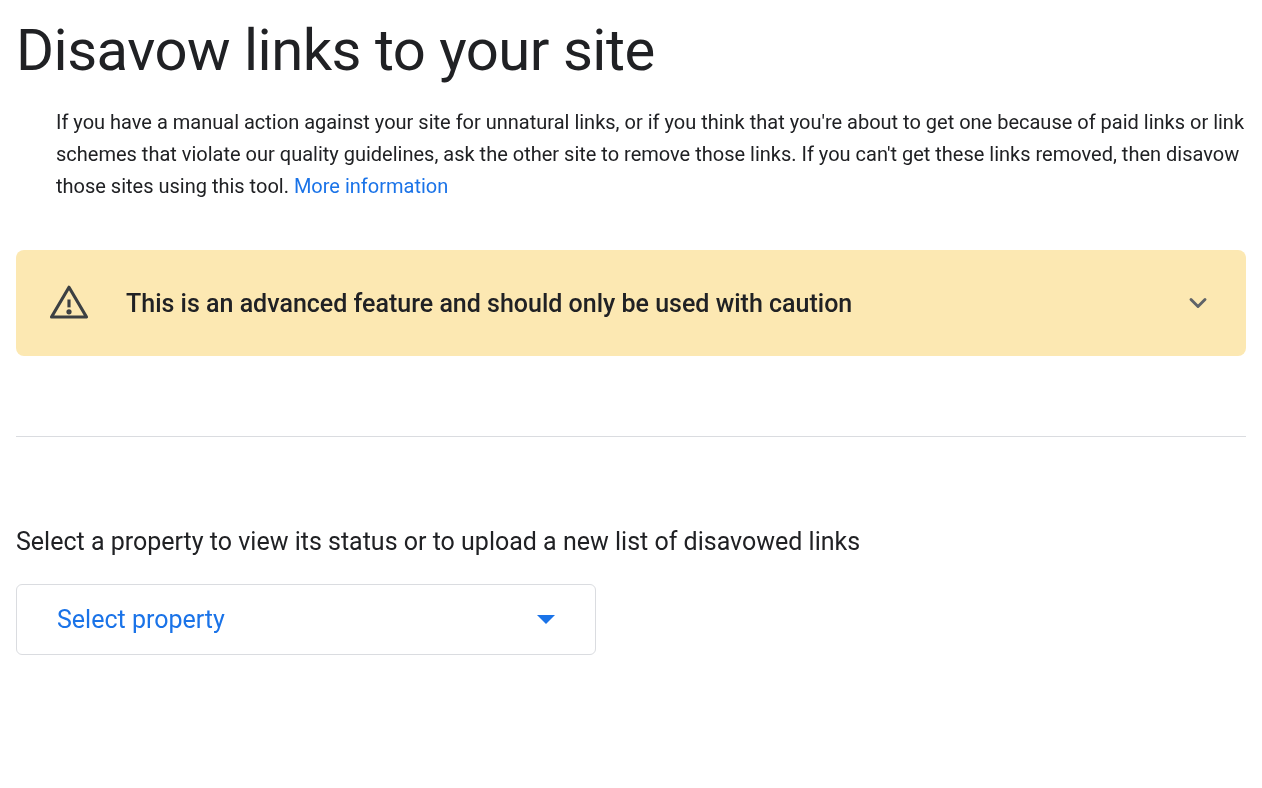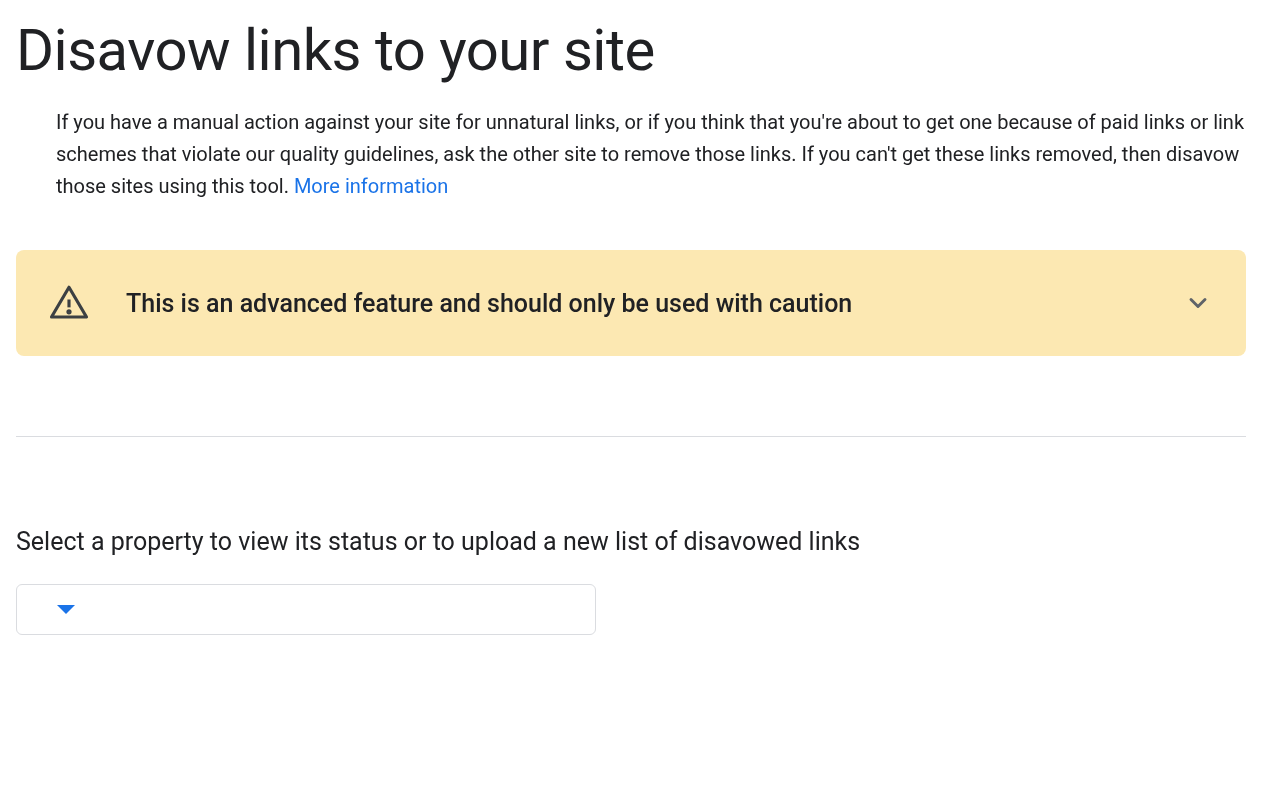--- a/index.html
+++ b/index.html
@@ -123,14 +123,15 @@
       <polyline points="6 9 12 15 18 9"></polyline>
     </svg>
   </span>
 </div>
 
 <hr class="divider">
 
 <p class="select-label">Select a property to view its status or to upload a new list of disavowed links</p>
 
 <div class="select-dropdown">
+  <span class="select-dropdown-text">Select property</span>
   <span class="dropdown-caret"></span>
 </div>
 
 </body></html>

